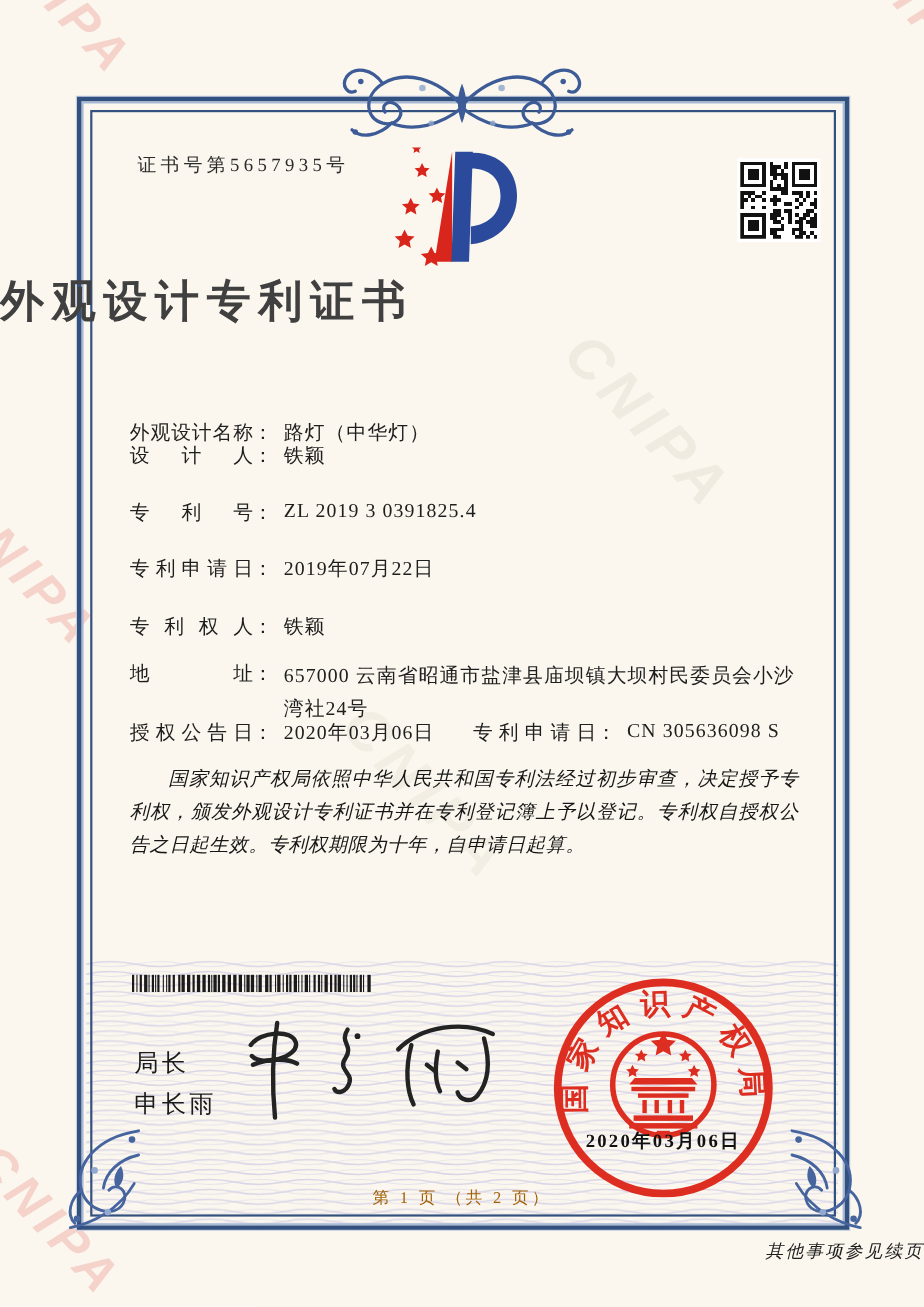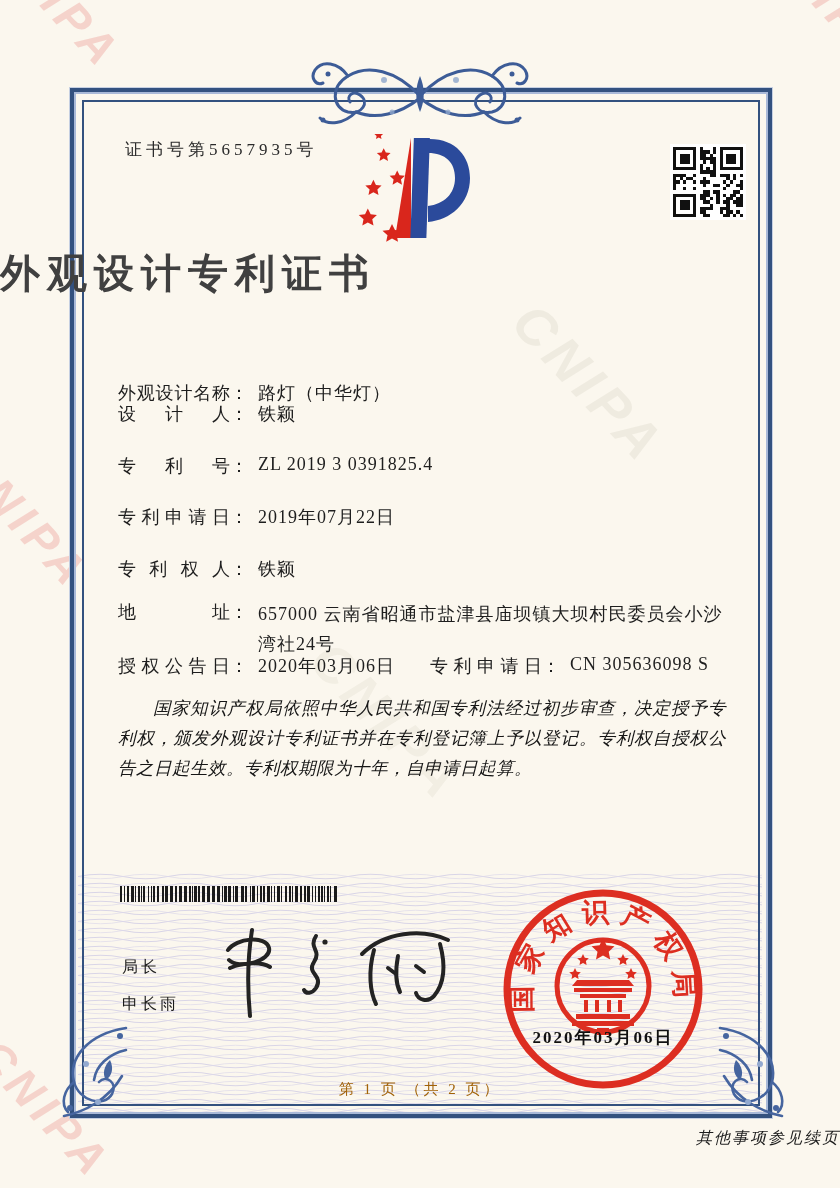--- a/index.html
+++ b/index.html
@@ -50,21 +50,21 @@
   .r1{top:350px;margin-top:31px;} .r2{top:402px;} .r3{top:454px;} .r4{top:505px;}
   .r5{top:557px;text-decoration:underline;} .r6{top:600px;} .r7{top:654px;}
   .pair2{position:absolute;left:312px;top:0;white-space:nowrap;}
   .flabel.w5{width:112px;}
 
   .paragraphs{position:absolute;left:118px;top:694px;width:608px;
       font-size:17.5px;font-style:italic;line-height:1.7;color:#161616;letter-spacing:.5px;}
   .paragraphs p{margin:0;text-indent:2em;text-align:justify;}
 
   .barcode{position:absolute;left:120px;top:886px;}
-  .director{position:absolute;left:122px;top:948px;font-size:16px;letter-spacing:3px;color:#1a1a1a;line-height:37px;}
+  .director{position:absolute;left:122px;top:948px;font-size:22px;letter-spacing:3px;color:#1a1a1a;line-height:37px;}
   .signature{position:absolute;left:212px;top:920px;}
 
   .seal{position:absolute;left:500px;top:886px;opacity:.95;}
   .seal-date{position:absolute;left:500px;top:1026px;width:206px;text-align:center;
       font-size:17px;letter-spacing:2px;color:#111;font-weight:bold;}
 
   .page-num{position:absolute;left:0;top:1080px;width:840px;text-align:center;
       font-size:15px;letter-spacing:3px;color:#a16207;}
   .foot-note{position:absolute;left:0;top:1128px;width:840px;text-align:right;
       font-size:16px;font-style:italic;letter-spacing:2px;color:#1d1d1d;}

